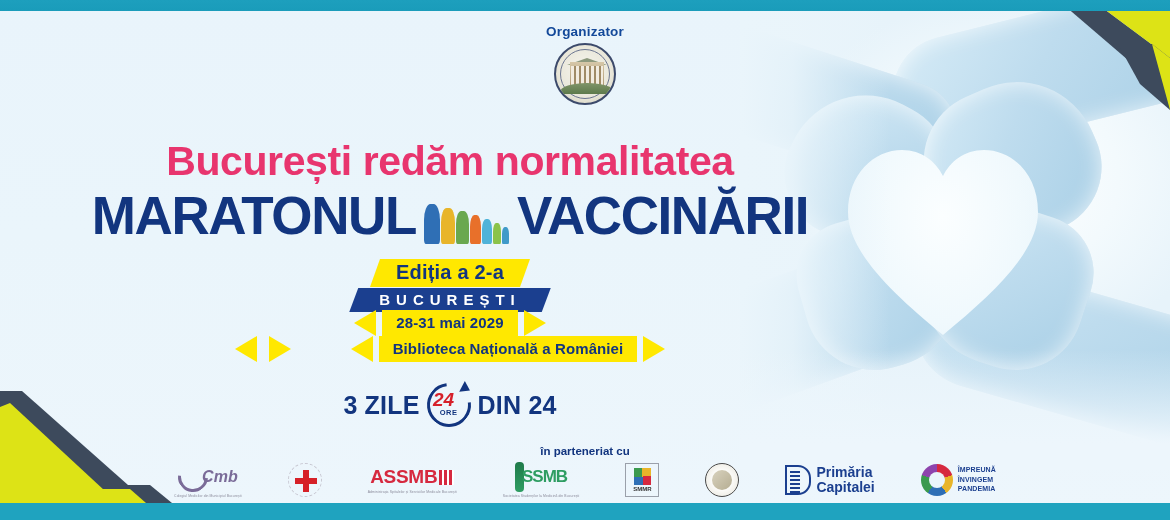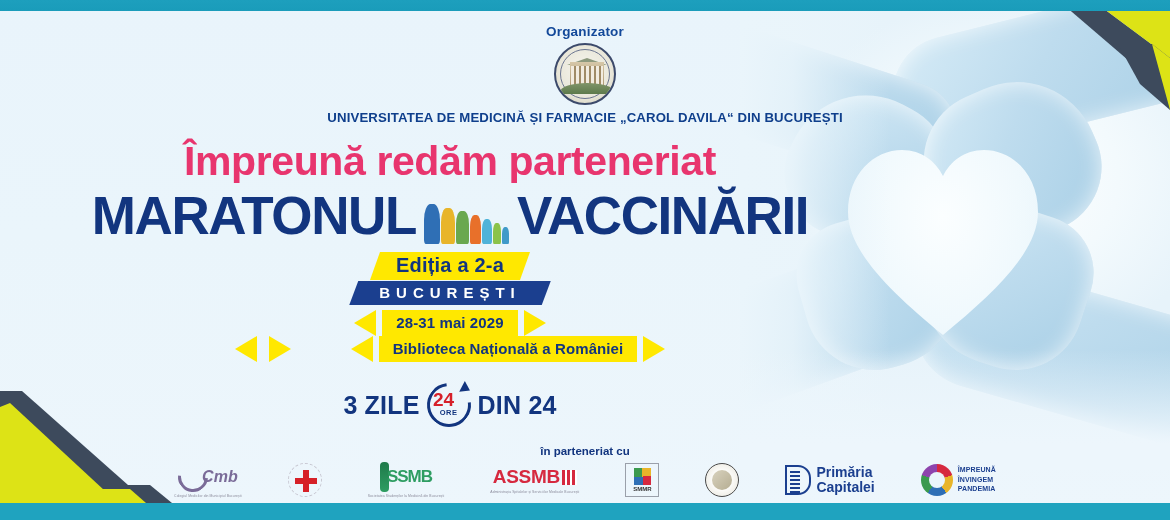--- a/index.html
+++ b/index.html
@@ -182,21 +182,21 @@
     font-size: 53px; font-weight: bold; color: #12357f;
     letter-spacing: -1.4px; line-height: 1;
   }
   .people { display: flex; align-items: flex-end; height: 58px; gap: 1px; padding: 0 4px; }
   .person { position: relative; }
   .person .head { border-radius: 50%; margin: 0 auto; }
   .person .body { border-radius: 40% 40% 12% 12%; margin-top: 1px; }
 
   
   .edition {
-    position: absolute; left: 0; width: 900px; top: 252px;
+    position: absolute; left: 0; width: 900px; top: 259px;
     display: flex; flex-direction: column; align-items: center;
     z-index: 5;
   }
   .ed-top {
     background: #ffe800; color: #12357f;
     font-size: 20px; font-weight: bold;
     padding: 2px 26px 3px 26px;
     clip-path: polygon(10px 0, 100% 0, calc(100% - 10px) 100%, 0 100%);
     letter-spacing: .2px;
   }
@@ -253,20 +253,21 @@
     width: 0; height: 0;
     border-left: 6px solid transparent;
     border-right: 6px solid transparent;
     border-bottom: 9px solid #12357f;
     transform: rotate(118deg);
   }
   .badge24 .num {
     position: absolute; left: 0; right: 10px; top: 7px;
     text-align: center; font-size: 19px; font-weight: bold; color: #d6202a;
     line-height: 1;
+    font-style: italic;
   }
   .badge24 .ore {
     position: absolute; left: 0; right: 0; top: 25px;
     text-align: center; font-size: 7.5px; font-weight: bold; color: #12357f;
     letter-spacing: .5px;
   }
 
   
   .partner-label {
     position: absolute; left: 0; right: 0; top: 433px;
@@ -378,23 +379,22 @@
   <div class="organizator">Organizator</div>
 
   <div class="umf-seal">
     <div class="ring"></div>
     <div class="roof"></div>
     <div class="bldg"></div>
     <div class="cols"></div>
     <div class="greens"></div>
   </div>
 
-  <div class="univ-name">UNIVERSITATEA DE MEDICINĂ ȘI FARMACIE „CAROL DAVILA“ DIN BUCUREȘTI</div>
-
-  <div class="tagline">Împreună redăm parteneriat</div>
+
+  <div class="tagline">București redăm normalitatea</div>
 
   <div class="maraton-row">
     <span class="word">MARATONUL</span>
     <span class="people">
       <span class="person" style="width:16px">
         <span class="head" style="width:11px;height:11px;background:#2f6fb5"></span>
         <span class="body" style="display:block;width:16px;height:40px;background:#2f6fb5"></span>
       </span>
       <span class="person" style="width:14px">
         <span class="head" style="width:10px;height:10px;background:#e8b52a"></span>
@@ -472,32 +472,32 @@
     </span>
 
     <span class="logo">
       <span class="cross-logo">
         <span class="cx-v"></span>
           <span class="cx-h"></span>
       </span>
     </span>
 
     <span class="logo">
+      <span class="assmb">
+        <span class="big">ASSMB</span><span class="grid"></span>
+      </span>
+      <span class="logo-cap">Administrația Spitalelor și Serviciilor Medicale București</span>
+    </span>
+
+    <span class="logo">
       <span class="ssmb">
         <span class="rod"></span>
         <span class="txt">SSMB</span>
       </span>
       <span class="logo-cap">Societatea Studenților la Medicină din București</span>
-    </span>
-
-    <span class="logo">
-      <span class="assmb">
-        <span class="big">ASSMB</span><span class="grid"></span>
-      </span>
-      <span class="logo-cap">Administrația Spitalelor și Serviciilor Medicale București</span>
     </span>
 
     <span class="logo">
       <span class="smmr">
         <span class="blk"></span>
         <span class="tx">SMMR</span>
       </span>
     </span>
 
     <span class="logo">

